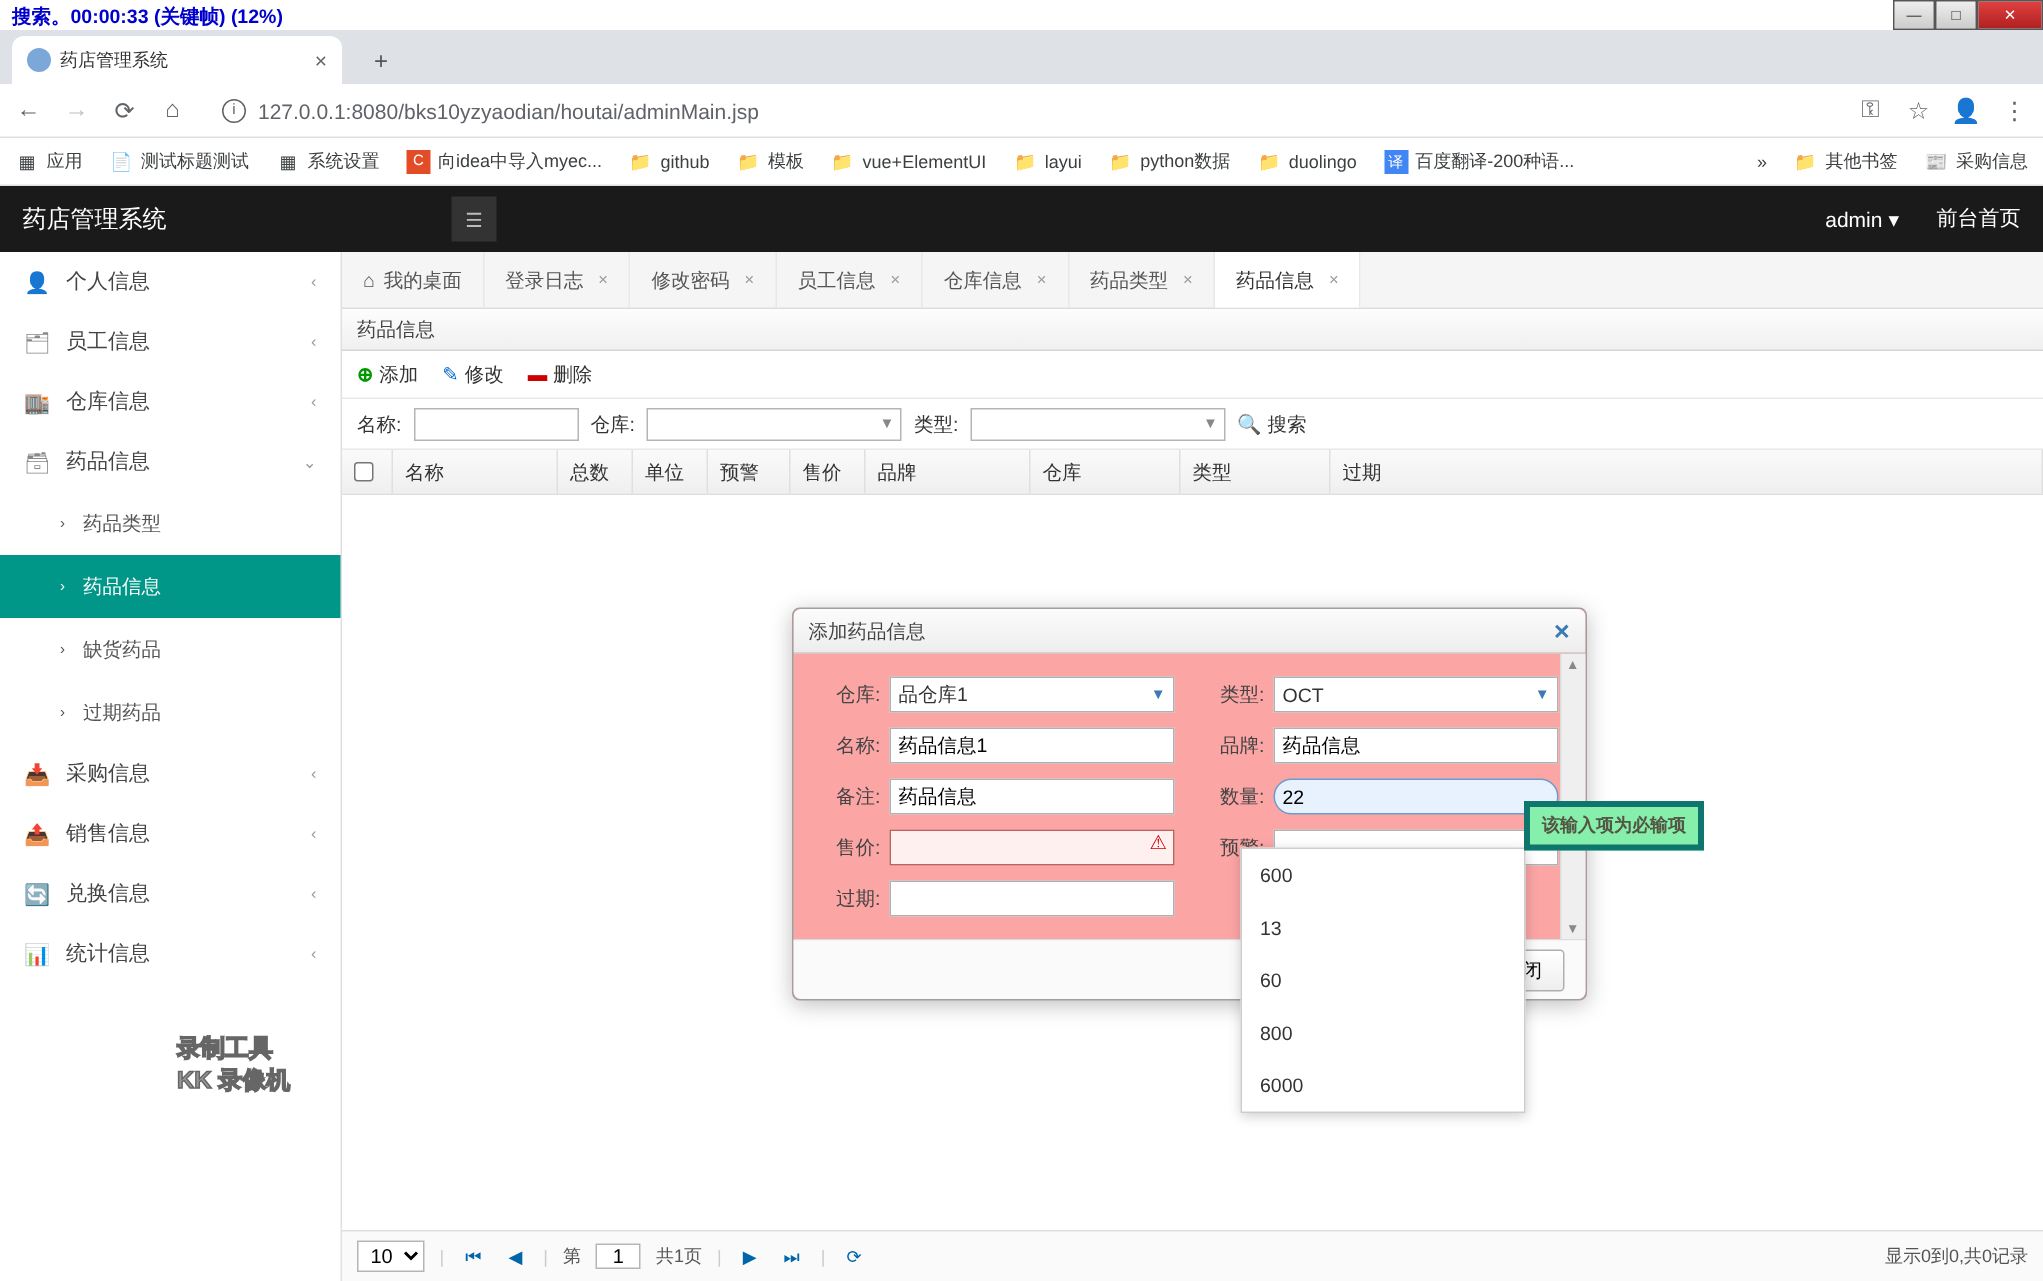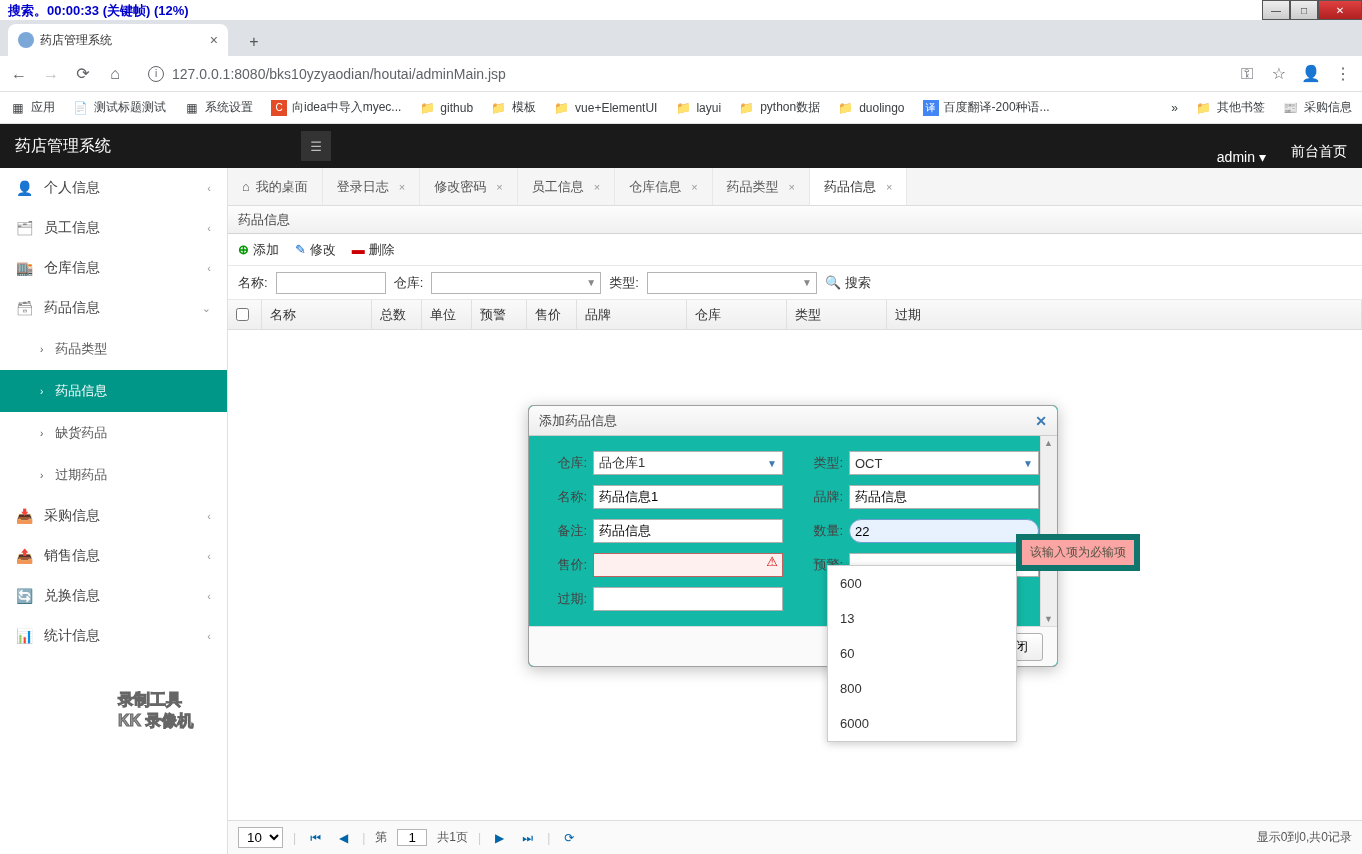--- a/index.html
+++ b/index.html
@@ -28,21 +28,21 @@
 .bookmarks-bar { height: 32px; background: #fff; display: flex; align-items: center; padding: 0 10px; gap: 18px; border-bottom: 1px solid #e0e0e0; font-size: 12px; color: #3c4043; }
 .bm-item { display: flex; align-items: center; gap: 5px; white-space: nowrap; }
 .bm-icon { width: 16px; height: 16px; display: flex; align-items: center; justify-content: center; font-size: 12px; }
 .folder-icon { color: #f4b400; }
 
 
 .app-header { height: 44px; background: #1a1a1a; color: #fff; display: flex; align-items: center; padding: 0 15px; }
 .app-title { font-size: 16px; }
 .menu-toggle { margin-left: 190px; width: 30px; height: 30px; background: #333; display: flex; align-items: center; justify-content: center; color: #bbb; }
 .user-menu { margin-left: auto; display: flex; align-items: center; gap: 25px; font-size: 14px; }
-.user-menu span { display: flex; align-items: center; gap: 4px; margin-top: 11px; }
+.user-menu span { display: flex; align-items: center; gap: 4px; }
 
 
 .app-body { display: flex; height: 686px; }
 .sidebar { width: 228px; border-right: 1px solid #e0e0e0; background: #fff; }
 .side-item { height: 40px; display: flex; align-items: center; padding: 0 16px; gap: 12px; font-size: 14px; color: #444; cursor: pointer; }
 .side-item .side-icon { width: 16px; color: #888; }
 .side-item .chevron { margin-left: auto; color: #999; font-size: 11px; }
 .sub-item { height: 42px; display: flex; align-items: center; padding: 0 16px 0 40px; gap: 12px; font-size: 13px; color: #555; cursor: pointer; }
 .sub-item.active { background: #009688; color: #fff; }
 .sub-item .sub-chev { font-size: 10px; color: inherit; }
@@ -71,40 +71,40 @@
 .grid-header > div { padding: 0 8px; border-right: 1px solid #e0e0e0; height: 100%; display: flex; align-items: center; }
 .grid-body { flex: 1; background: #fff; position: relative; }
 
 .pagination { height: 34px; border-top: 1px solid #ddd; display: flex; align-items: center; padding: 0 10px; gap: 10px; font-size: 12px; color: #555; background: #fafafa; }
 .page-sel { border: 1px solid #b5b5b5; padding: 1px 4px; background: #fff; }
 .page-btn { color: #0066aa; cursor: pointer; padding: 0 4px; }
 .page-input { width: 30px; border: 1px solid #b5b5b5; text-align: center; }
 .page-info-right { margin-left: auto; }
 
 
-.dialog { position: absolute; top: 405px; left: 528px; width: 530px; background: #14b8a6; border: 1px solid #a0a0a0; border-radius: 5px; box-shadow: 0 3px 15px rgba(0,0,0,0.25); z-index: 500; }
+.dialog { position: absolute; top: 405px; left: 528px; width: 530px; background: #fca5a5; border: 1px solid #a0a0a0; border-radius: 5px; box-shadow: 0 3px 15px rgba(0,0,0,0.25); z-index: 500; }
 .dialog-title { height: 30px; background: linear-gradient(#fcfcfc, #ededed); border-bottom: 1px solid #ccc; display: flex; align-items: center; padding: 0 10px; font-size: 13px; color: #444; border-radius: 5px 5px 0 0; }
 .dialog-close { margin-left: auto; color: #3b7ab5; font-size: 14px; cursor: pointer; font-weight: bold; }
 .dialog-body { padding: 15px 18px; display: grid; grid-template-columns: 1fr 1fr; gap: 10px 20px; font-size: 13px; position: relative; }
 .dialog-scroll { position: absolute; right: 0; top: 0; bottom: 0; width: 17px; background: #efefef; border-left: 1px solid #ddd; }
 .dialog-scroll::before { content: "▲"; position: absolute; top: 2px; left: 3px; font-size: 9px; color: #888; }
 .dialog-scroll::after { content: "▼"; position: absolute; bottom: 2px; left: 3px; font-size: 9px; color: #888; }
 .form-row { display: flex; align-items: center; gap: 6px; }
 .form-row label { width: 40px; text-align: right; color: #444; }
 .form-input { flex: 1; height: 24px; border: 1px solid #b0b0b0; padding: 0 5px; font-size: 13px; background: #fff; }
 .form-input.combo-f { display: flex; align-items: center; }
 .form-input.combo-f .combo-arrow { margin-left: auto; color: #3b7ab5; font-size: 10px; }
 .form-input.highlighted { background: #e8f2ff; border-color: #6b9dd1; border-radius: 12px; }
 .form-input.error { background: #fff0f0; border-color: #c06060; position: relative; padding-right: 20px; }
 .error-icon { position: absolute; right: 4px; color: #c00; font-size: 13px; }
 .dialog-footer { height: 40px; border-top: 1px solid #ddd; display: flex; align-items: center; justify-content: flex-end; padding: 0 14px; gap: 10px; background: #fafafa; border-radius: 0 0 5px 5px; }
 .dlg-btn { padding: 4px 14px; border: 1px solid #b0b0b0; border-radius: 3px; background: linear-gradient(#fff, #eee); font-size: 13px; cursor: pointer; }
 
 
-.tooltip { position: absolute; top: 534px; left: 1016px; background: #fca5a5; border: 6px solid #0f766e; padding: 4px 8px; font-size: 12px; color: #554; z-index: 700; }
+.tooltip { position: absolute; top: 534px; left: 1016px; background: #86efac; border: 4px solid #0f766e; padding: 4px 8px; font-size: 12px; color: #554; z-index: 700; font-weight: bold; }
 
 
 .dropdown-list { position: absolute; top: 565px; left: 827px; width: 190px; background: #fff; border: 1px solid #ccc; box-shadow: 0 2px 8px rgba(0,0,0,0.2); z-index: 600; }
 .dropdown-item { padding: 10px 12px; font-size: 13px; color: #333; cursor: pointer; }
 
 
 .watermark { position: absolute; top: 690px; left: 118px; font-size: 16px; font-weight: bold; color: #999; -webkit-text-stroke: 1px #666; z-index: 400; line-height: 1.3; }
 
 .spacer { flex: 1; }
 </style>

